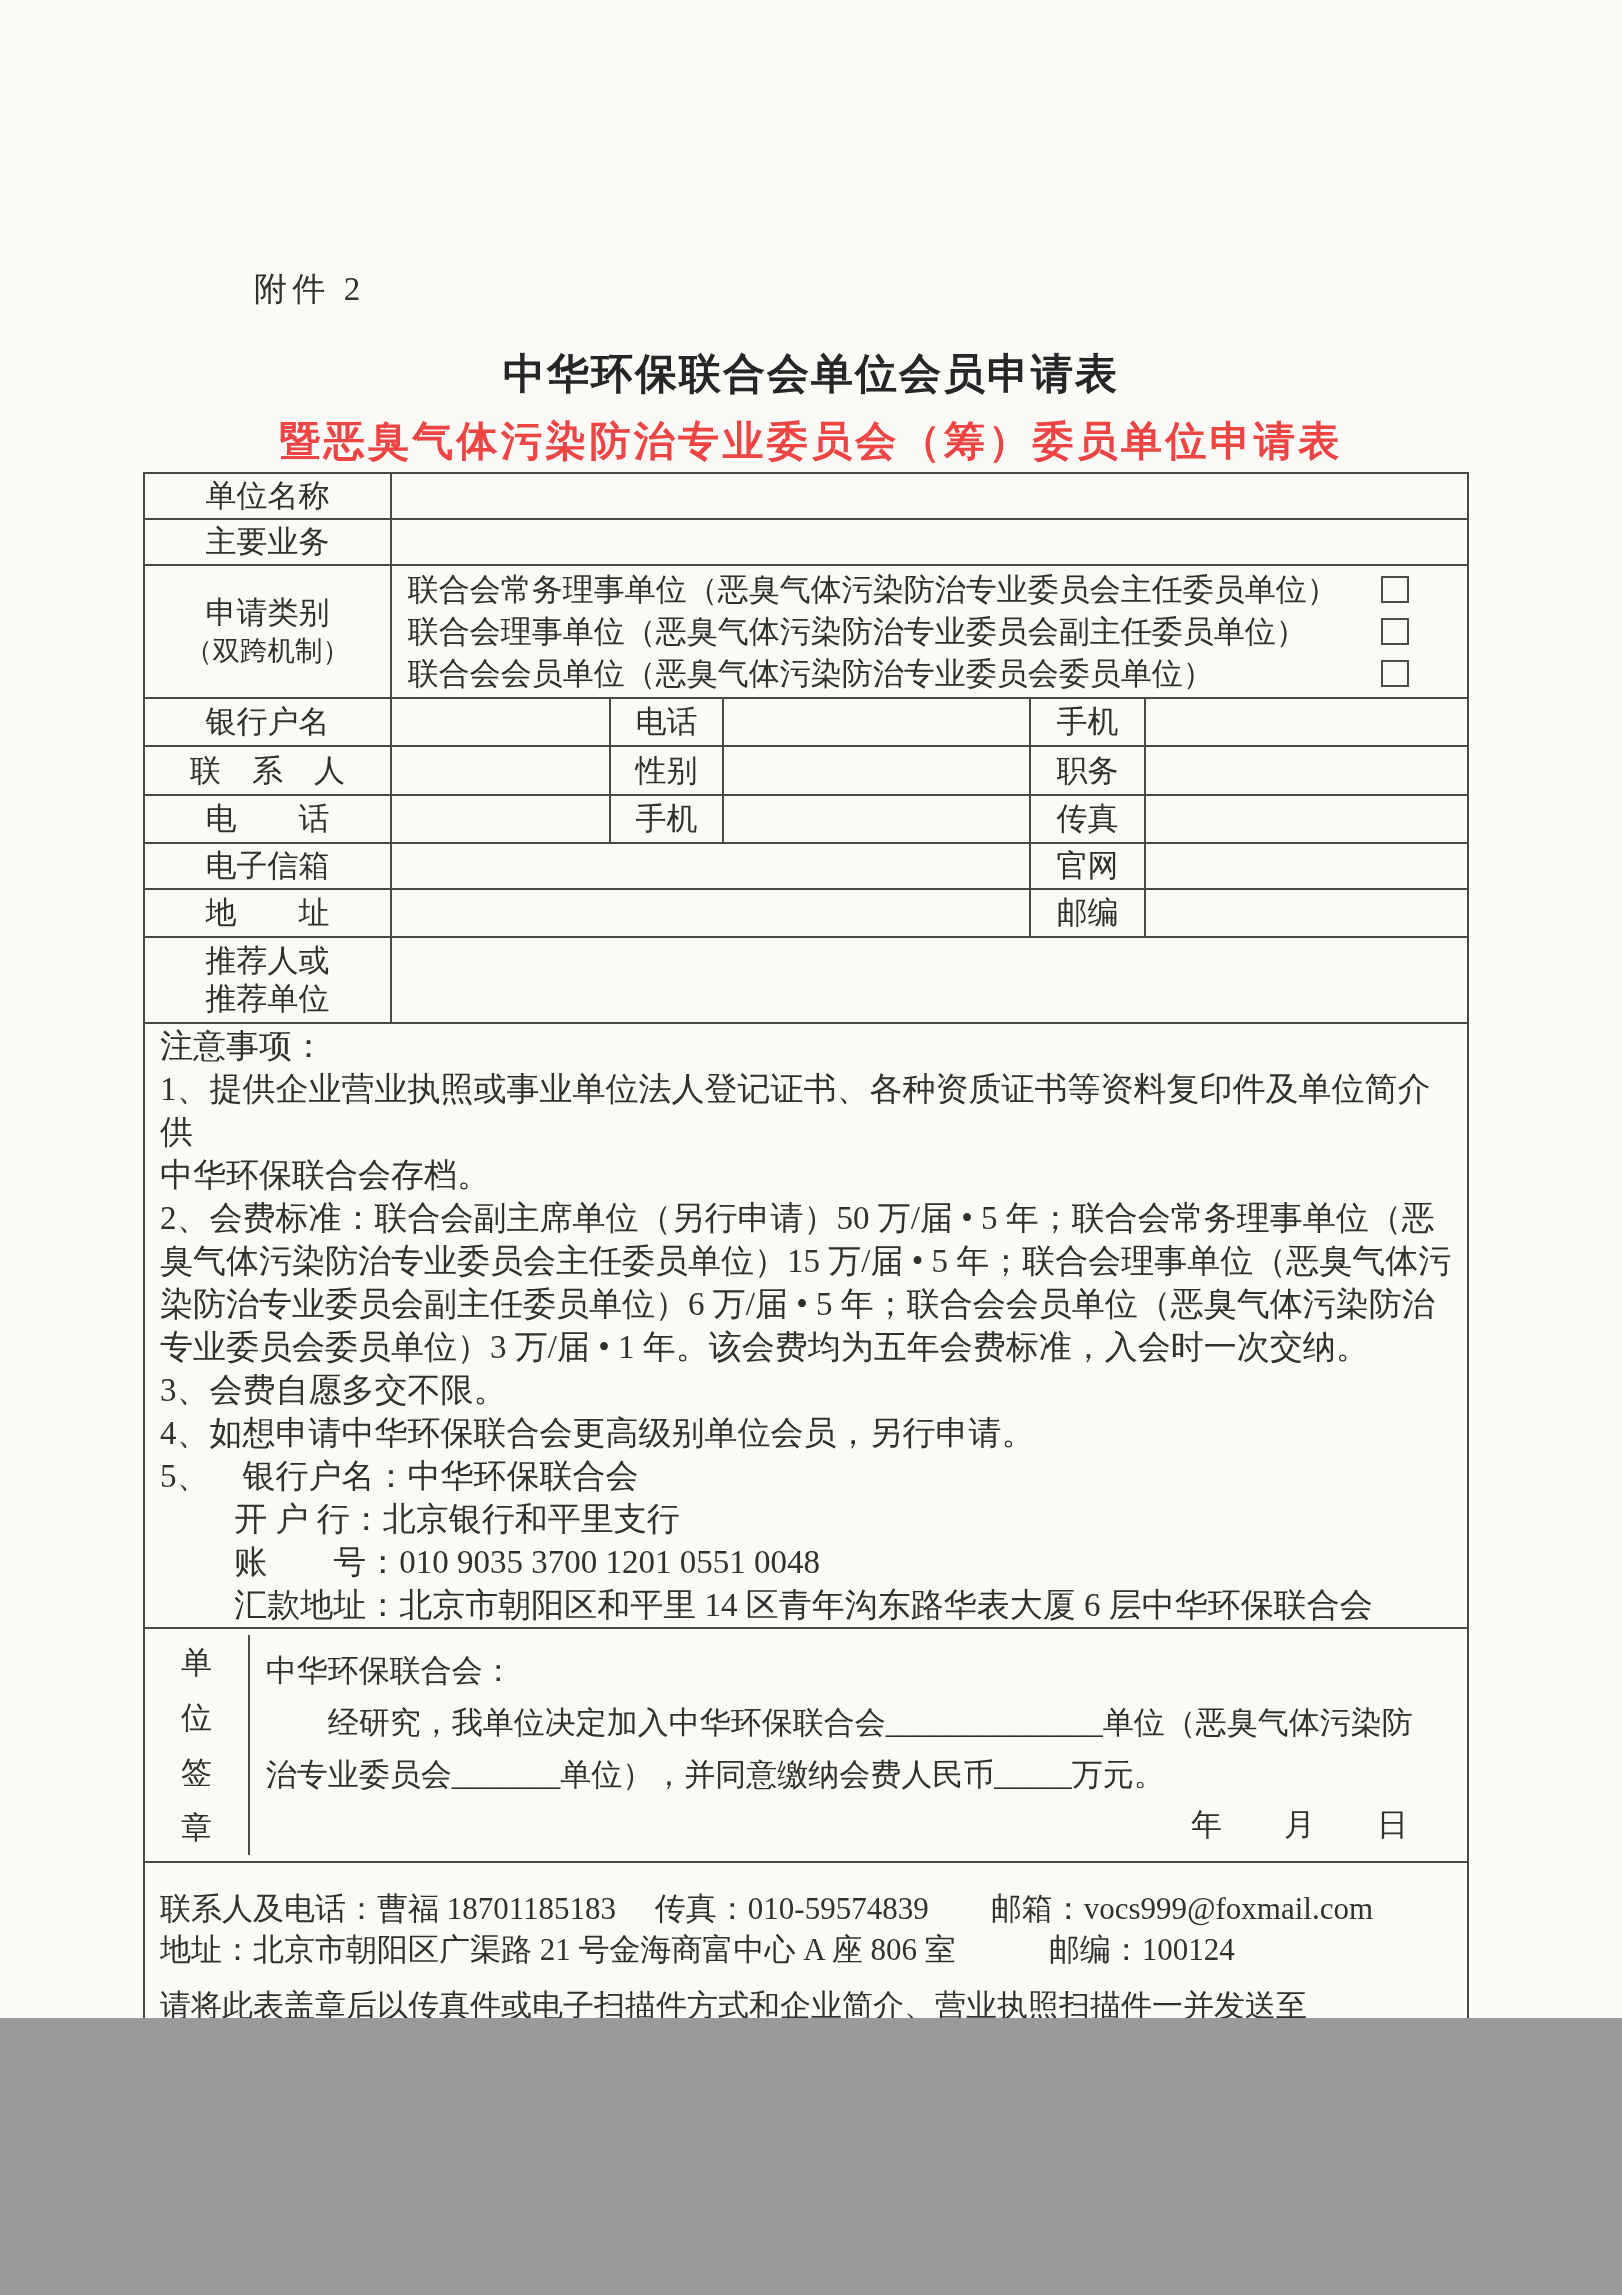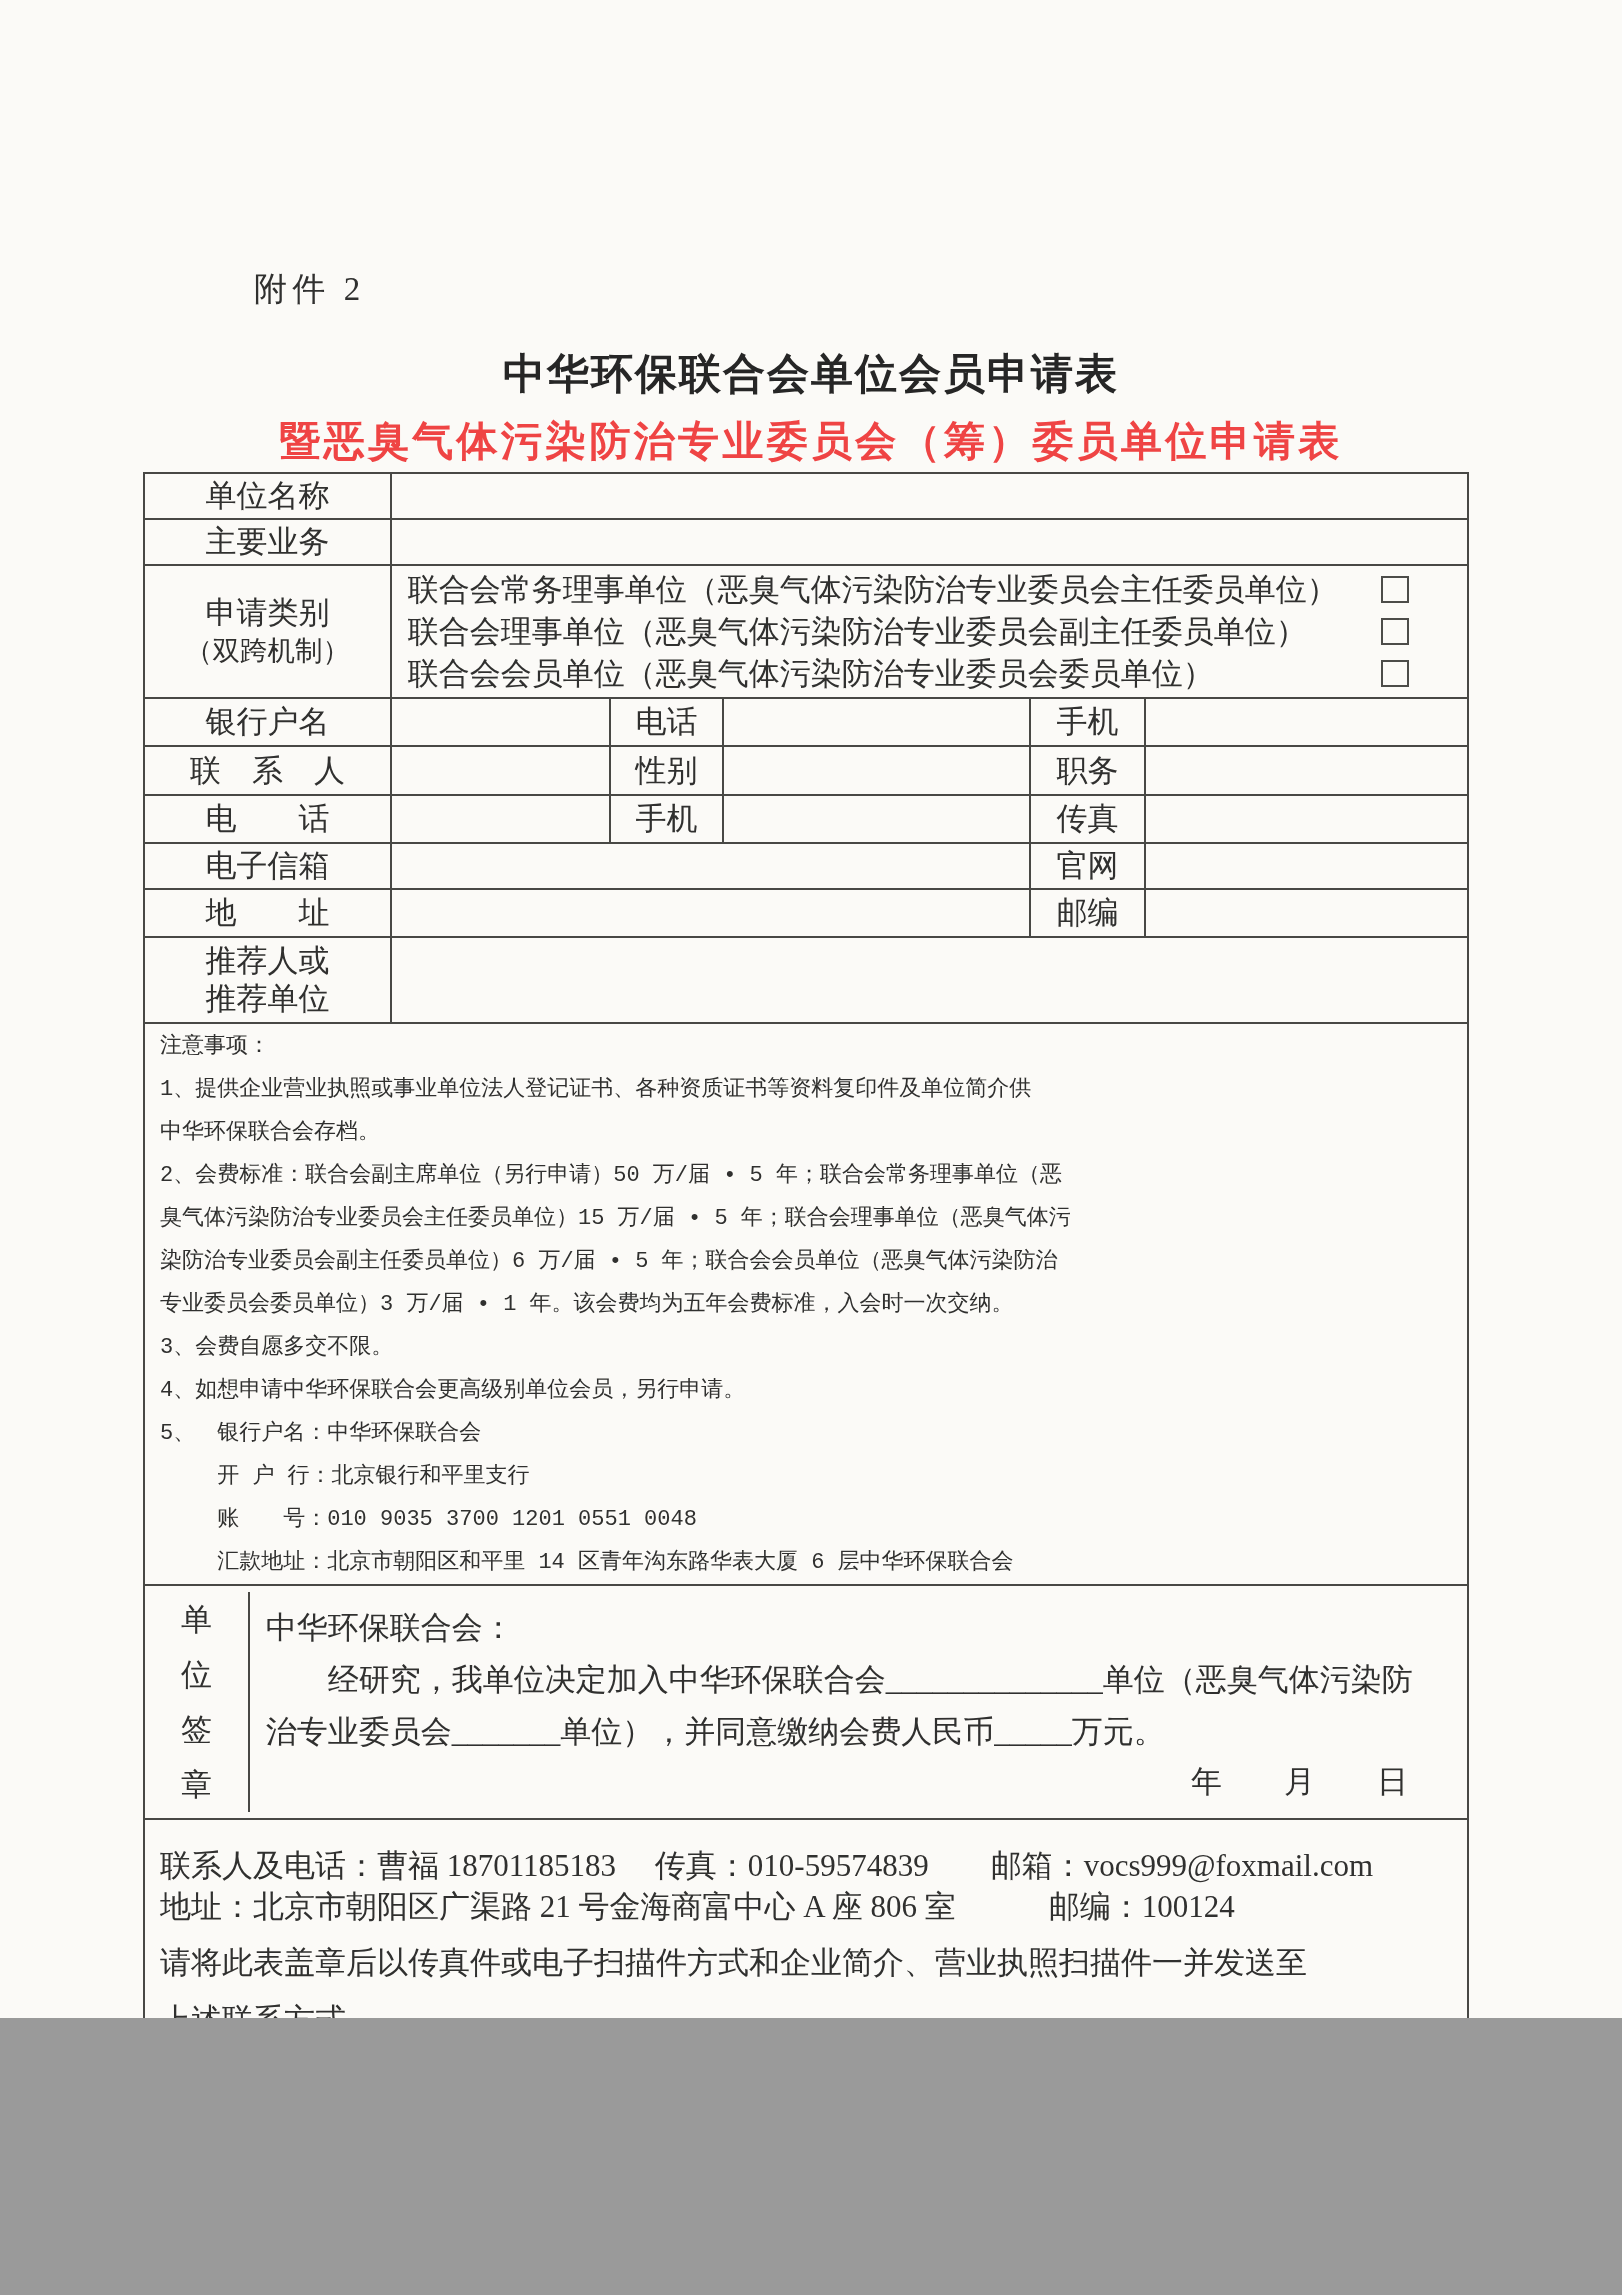--- a/index.html
+++ b/index.html
@@ -50,21 +50,21 @@
     padding:0 58px 0 15.7px;
   }
   .option-text{font-size:31px;white-space:pre-wrap;}
   .checkbox{
     width:23.6px;height:23.6px;flex:0 0 23.6px;margin-left:auto;
     border:2px solid #4c4c49;background:transparent;
   }
   .notes-cell{vertical-align:top;}
   .notes-inner{padding:1.3px 13px 0 15px;}
   .note-title,.note-line{
-    font-size:22px;line-height:43px;white-space:pre-wrap;font-family:Liberation Mono, monospace;
+    font-size:33px;line-height:43px;white-space:pre-wrap;
   }
   .sign-wrap{display:flex;height:100%;align-items:stretch;}
   .sign-label{
     flex:0 0 103px;border-right:2px solid #484845;
     display:flex;flex-direction:column;justify-content:center;
     align-items:center;
   }
   .sign-label-char{font-size:31px;line-height:55px;}
   .sign-content{flex:1;padding:9.2px 0 0 15.7px;}
   .sign-line{font-size:31px;line-height:52px;white-space:pre-wrap;}

